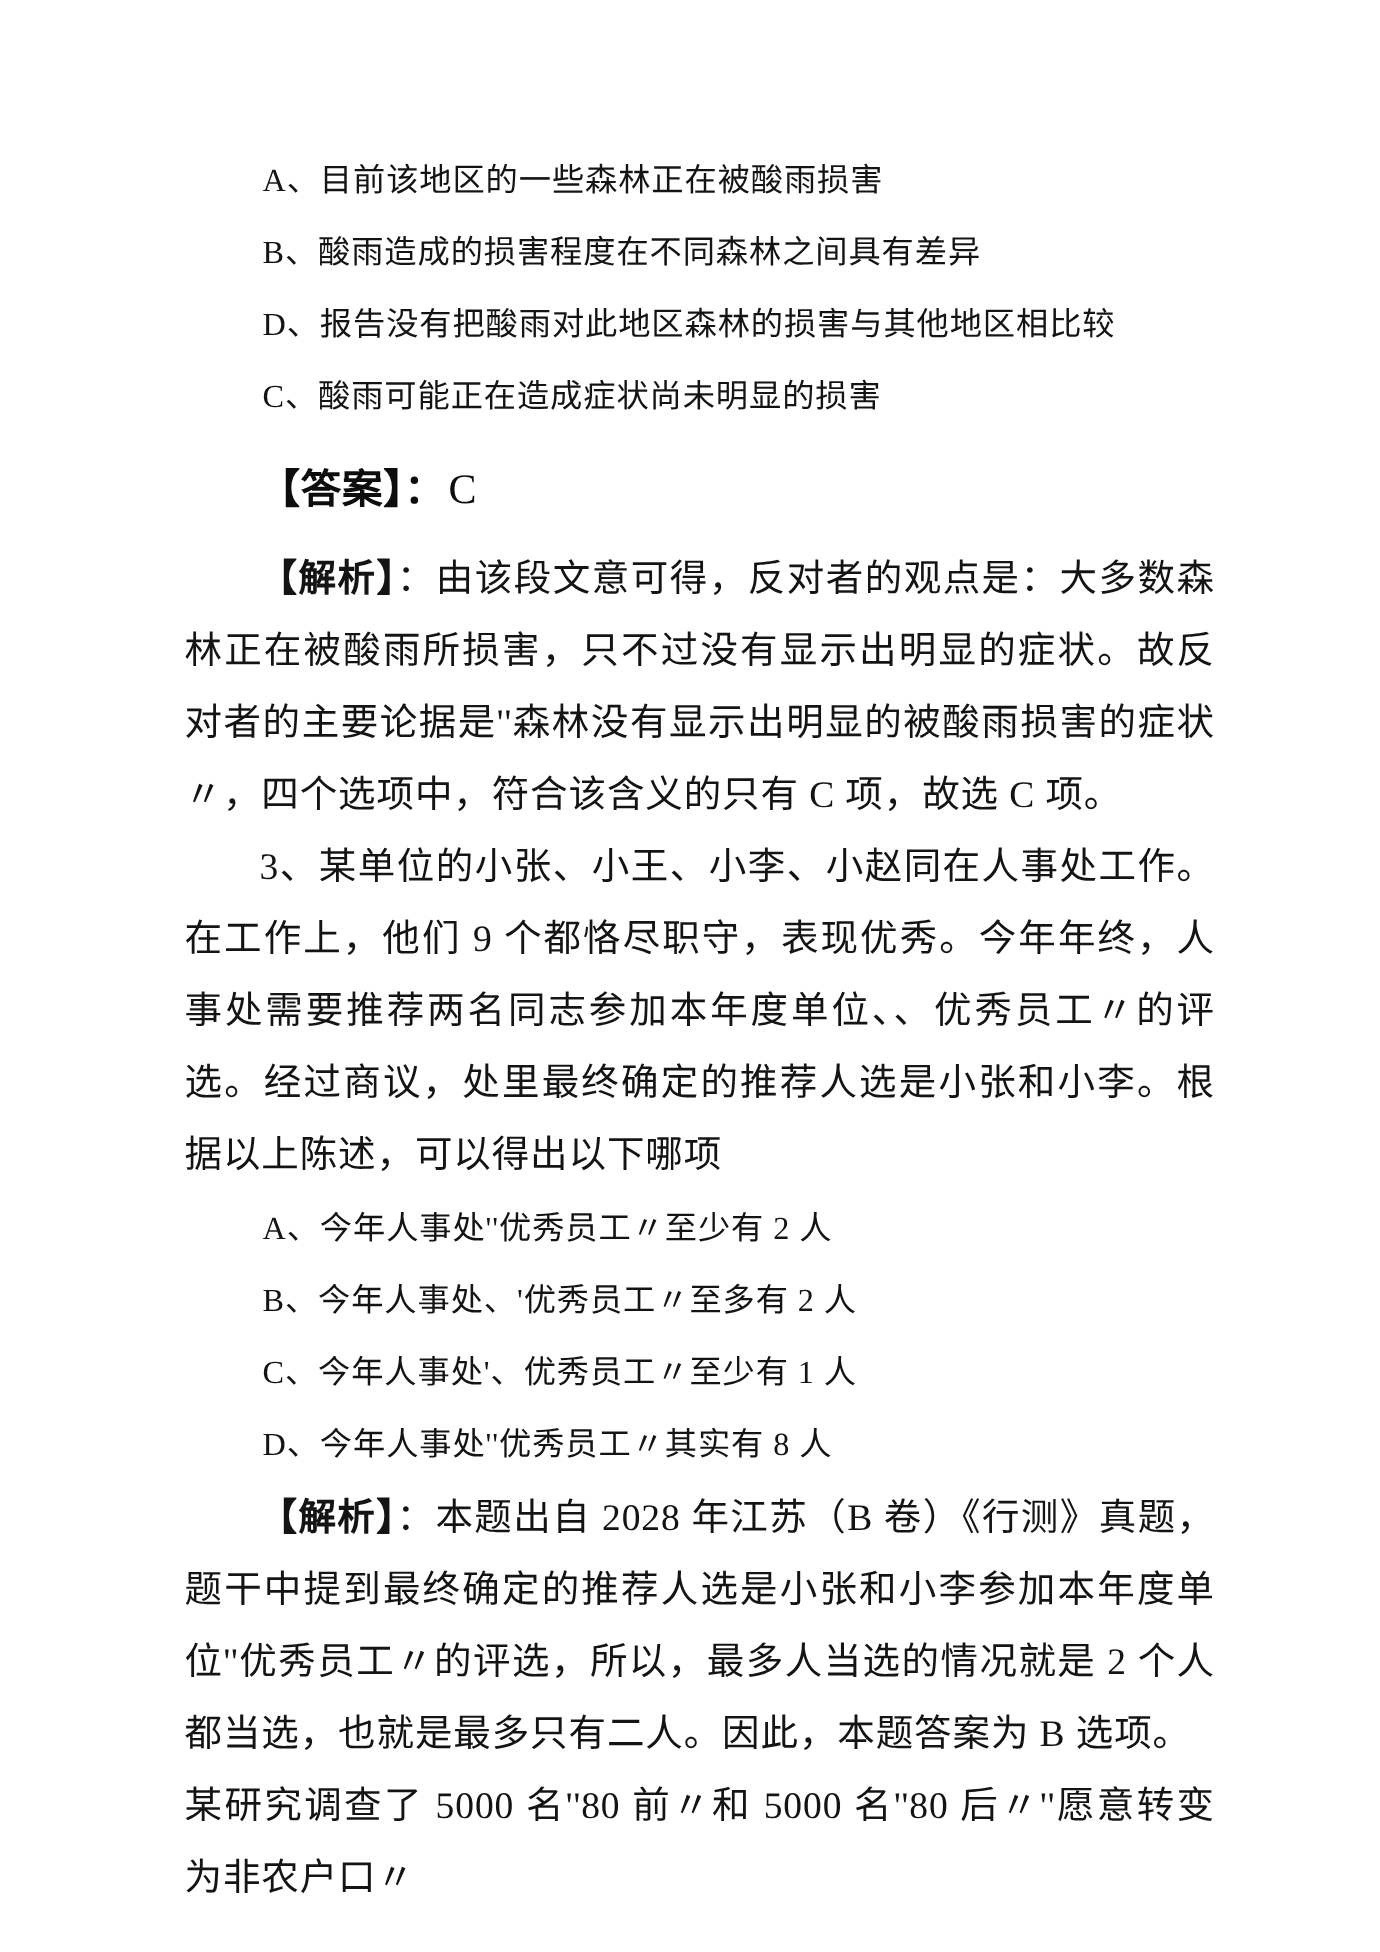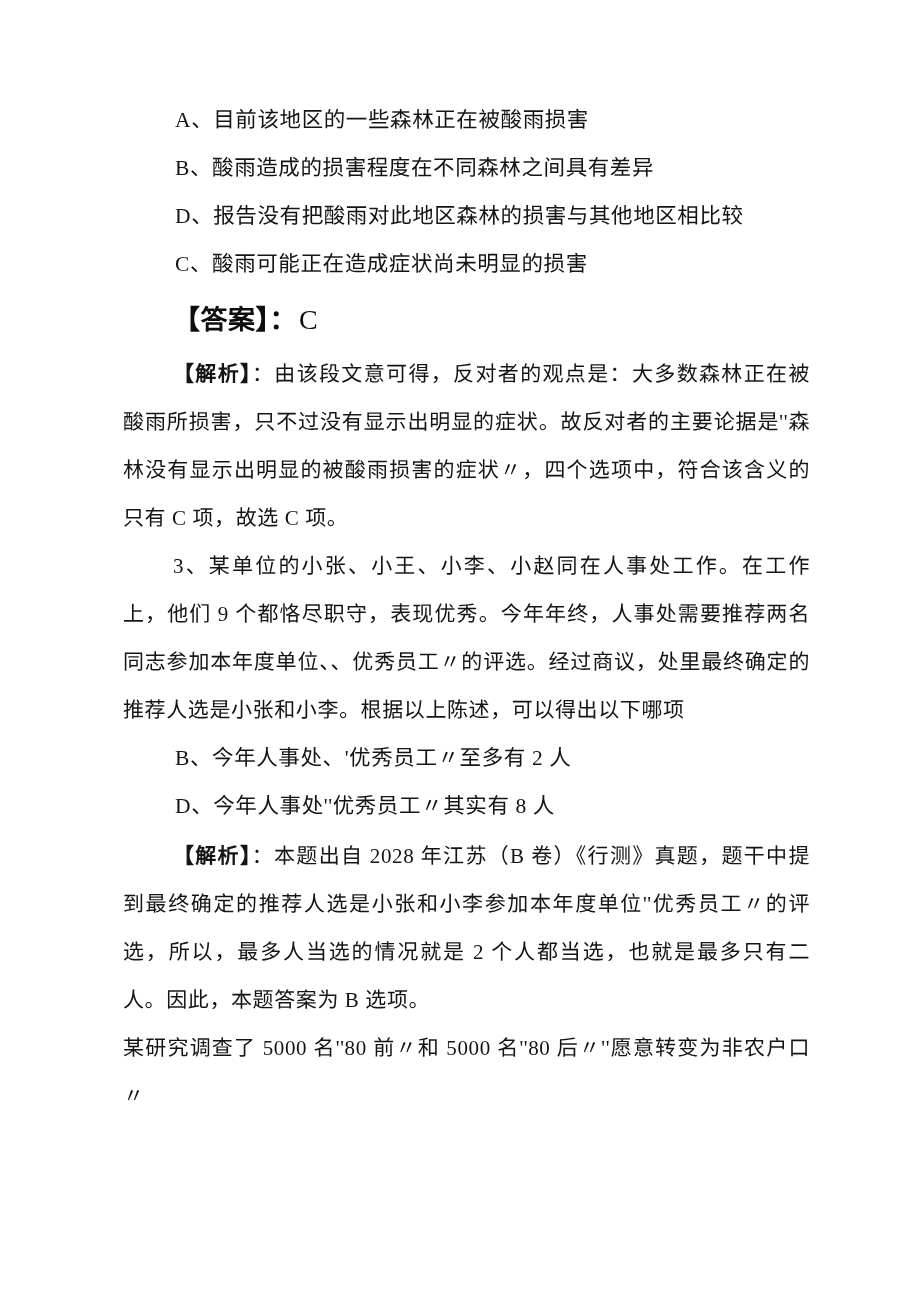--- a/index.html
+++ b/index.html
@@ -20,21 +20,21 @@
   .page {
     position: relative;
     width: 920px;
     height: 1301px;
     box-sizing: border-box;
     padding: 96px 110px 0 123px;
   }
 
   
   .line-block {
-    font-size: 21px;
+    font-size: 25px;
     line-height: 48px;
     letter-spacing: 0.6px;
     text-align: justify;
     text-justify: inter-ideograph;
     margin: 0;
     color: #141414;
   }
 
   
   .choice {
@@ -58,21 +58,21 @@
   }
 
   .explain .tag,
   .answer .tag {
     font-weight: bold;
   }
 
   
   .answer {
     font-size: 27px;
-    line-height: 60px;
+    line-height: 72px;
     font-weight: bold;
     letter-spacing: 0.5px;
     margin: 0;
     padding-left: 50px;
     white-space: nowrap;
     color: #0d0d0d;
   }
   .answer .letter {
     font-weight: normal;
     font-family: "Liberation Serif", "DejaVu Serif", serif;
@@ -98,21 +98,23 @@
   <p class="answer">
     <span class="tag">【答案】：</span><span class="letter">C</span>
   </p>
 
   <p class="line-block explain">
     <span class="tag">【解析】</span><span>：由该段文意可得，反对者的观点是：大多数森林正在被酸雨所损害，只不过没有显示出明显的症状。故反对者的主要论据是''森林没有显示出明显的被酸雨损害的症状〃，四个选项中，符合该含义的只有 C 项，故选 C 项。</span>
   </p>
 
   <p class="line-block stem">3、某单位的小张、小王、小李、小赵同在人事处工作。在工作上，他们 9 个都恪尽职守，表现优秀。今年年终，人事处需要推荐两名同志参加本年度单位、、优秀员工〃的评选。经过商议，处里最终确定的推荐人选是小张和小李。根据以上陈述，可以得出以下哪项</p>
 
+  <p class="choice">A、今年人事处''优秀员工〃至少有 2 人</p>
   <p class="choice">B、今年人事处、'优秀员工〃至多有 2 人</p>
+  <p class="choice">C、今年人事处'、优秀员工〃至少有 1 人</p>
   <p class="choice">D、今年人事处''优秀员工〃其实有 8 人</p>
 
   <div class="gap-sm"></div>
 
 
   <p class="line-block explain">
     <span class="tag">【解析】</span><span>：本题出自 2028 年江苏（B 卷）《行测》真题，题干中提到最终确定的推荐人选是小张和小李参加本年度单位''优秀员工〃的评选，所以，最多人当选的情况就是 2 个人都当选，也就是最多只有二人。因此，本题答案为 B 选项。</span>
   </p>
 
   <p class="line-block">某研究调查了 5000 名''80 前〃和 5000 名''80 后〃''愿意转变为非农户口〃</p>

